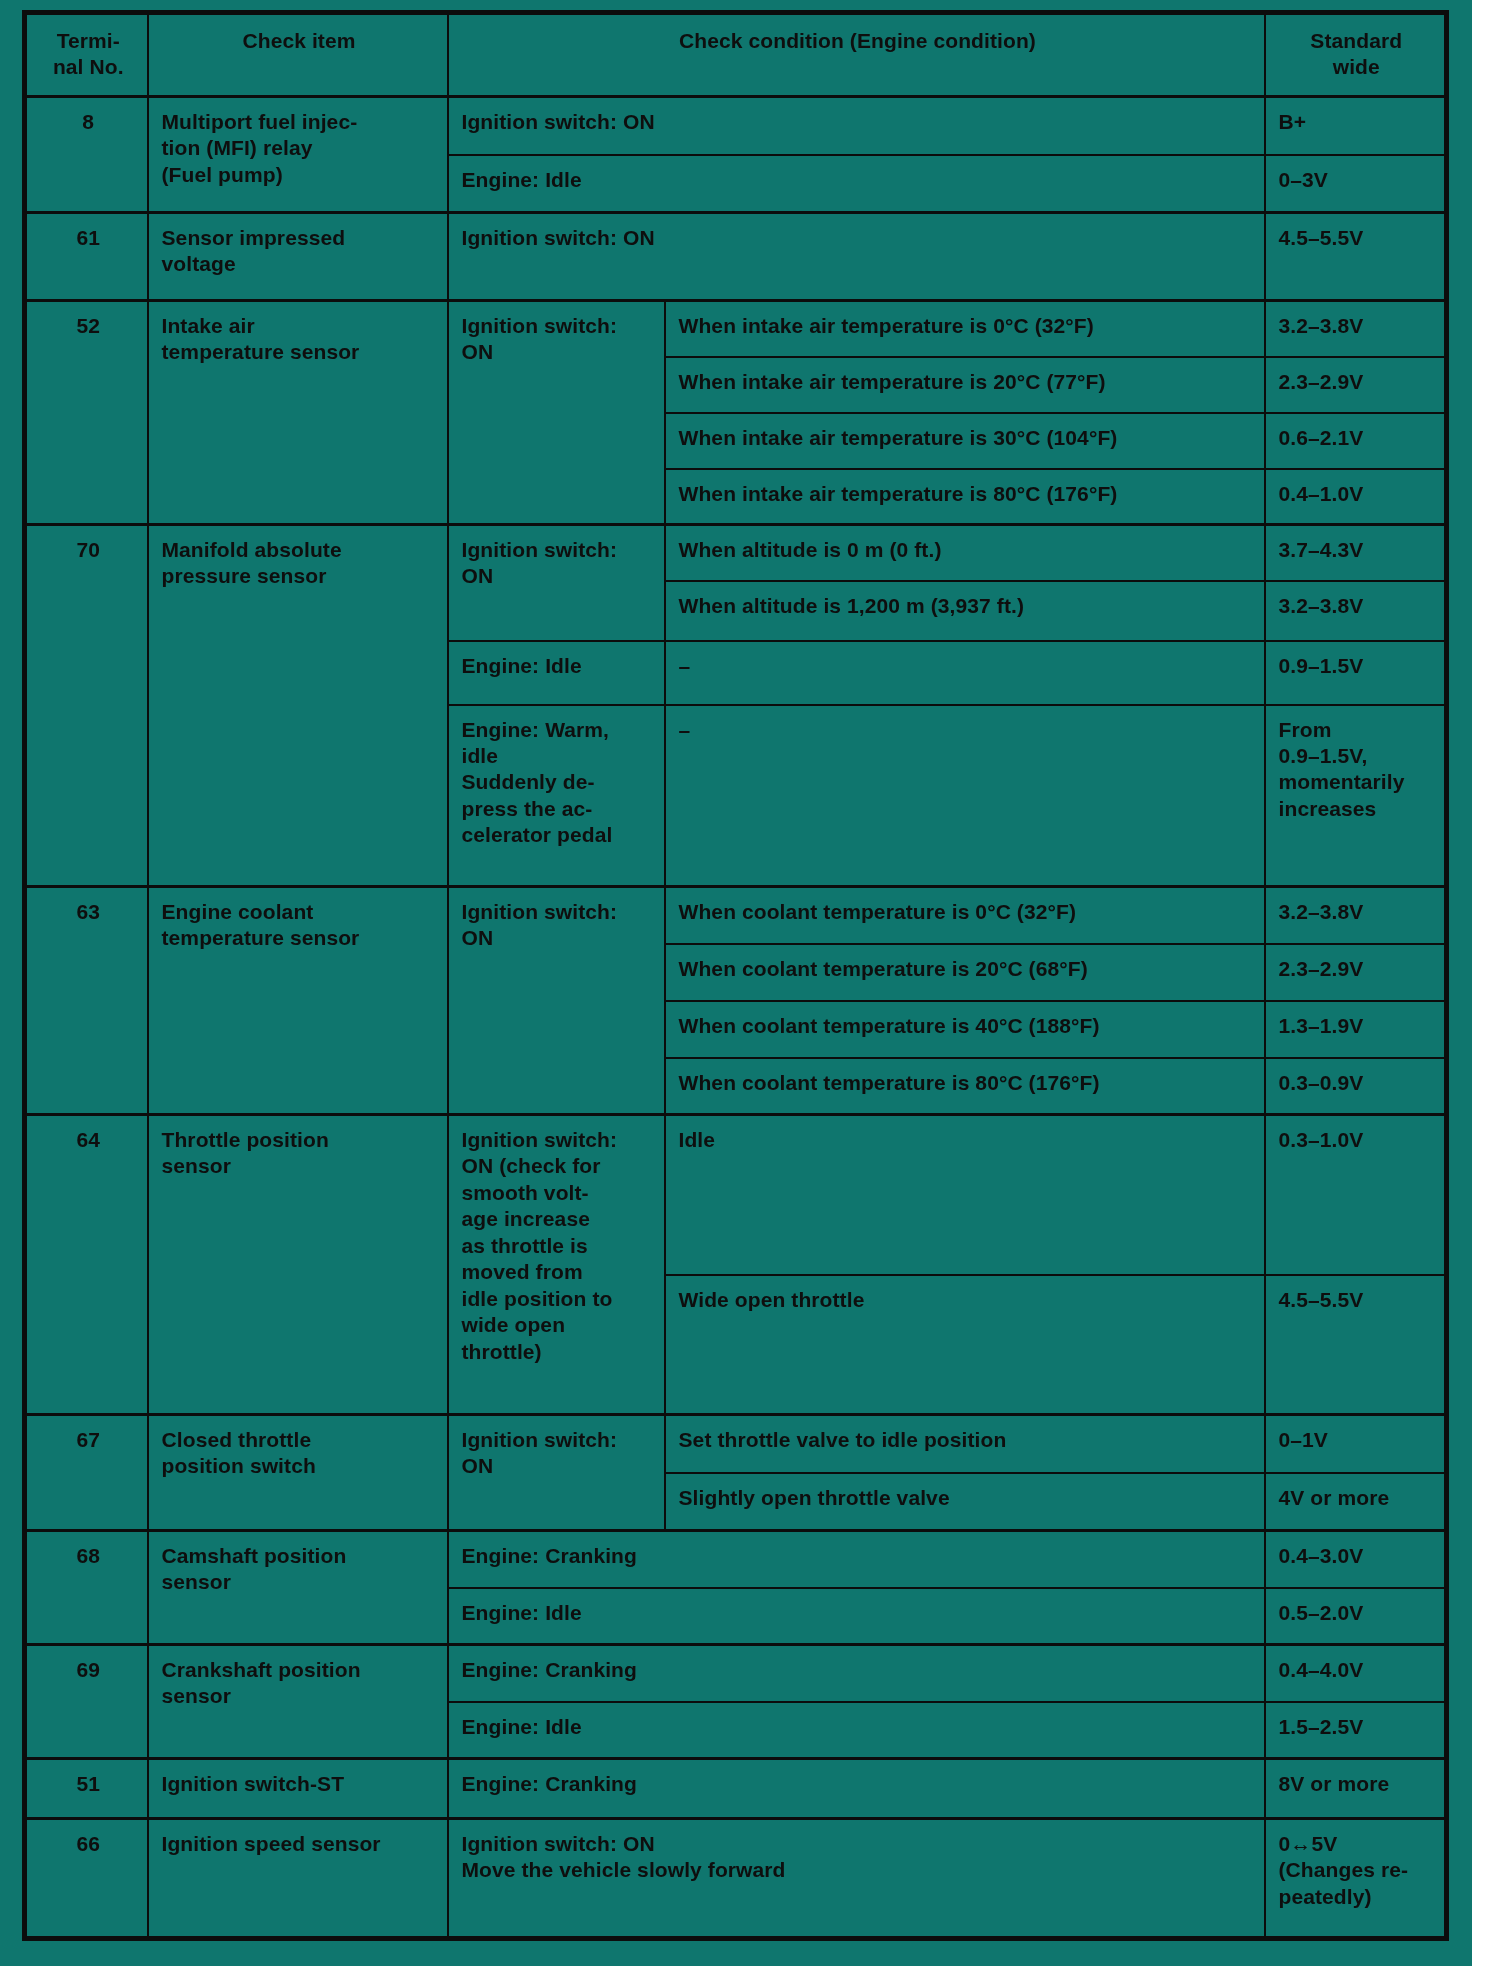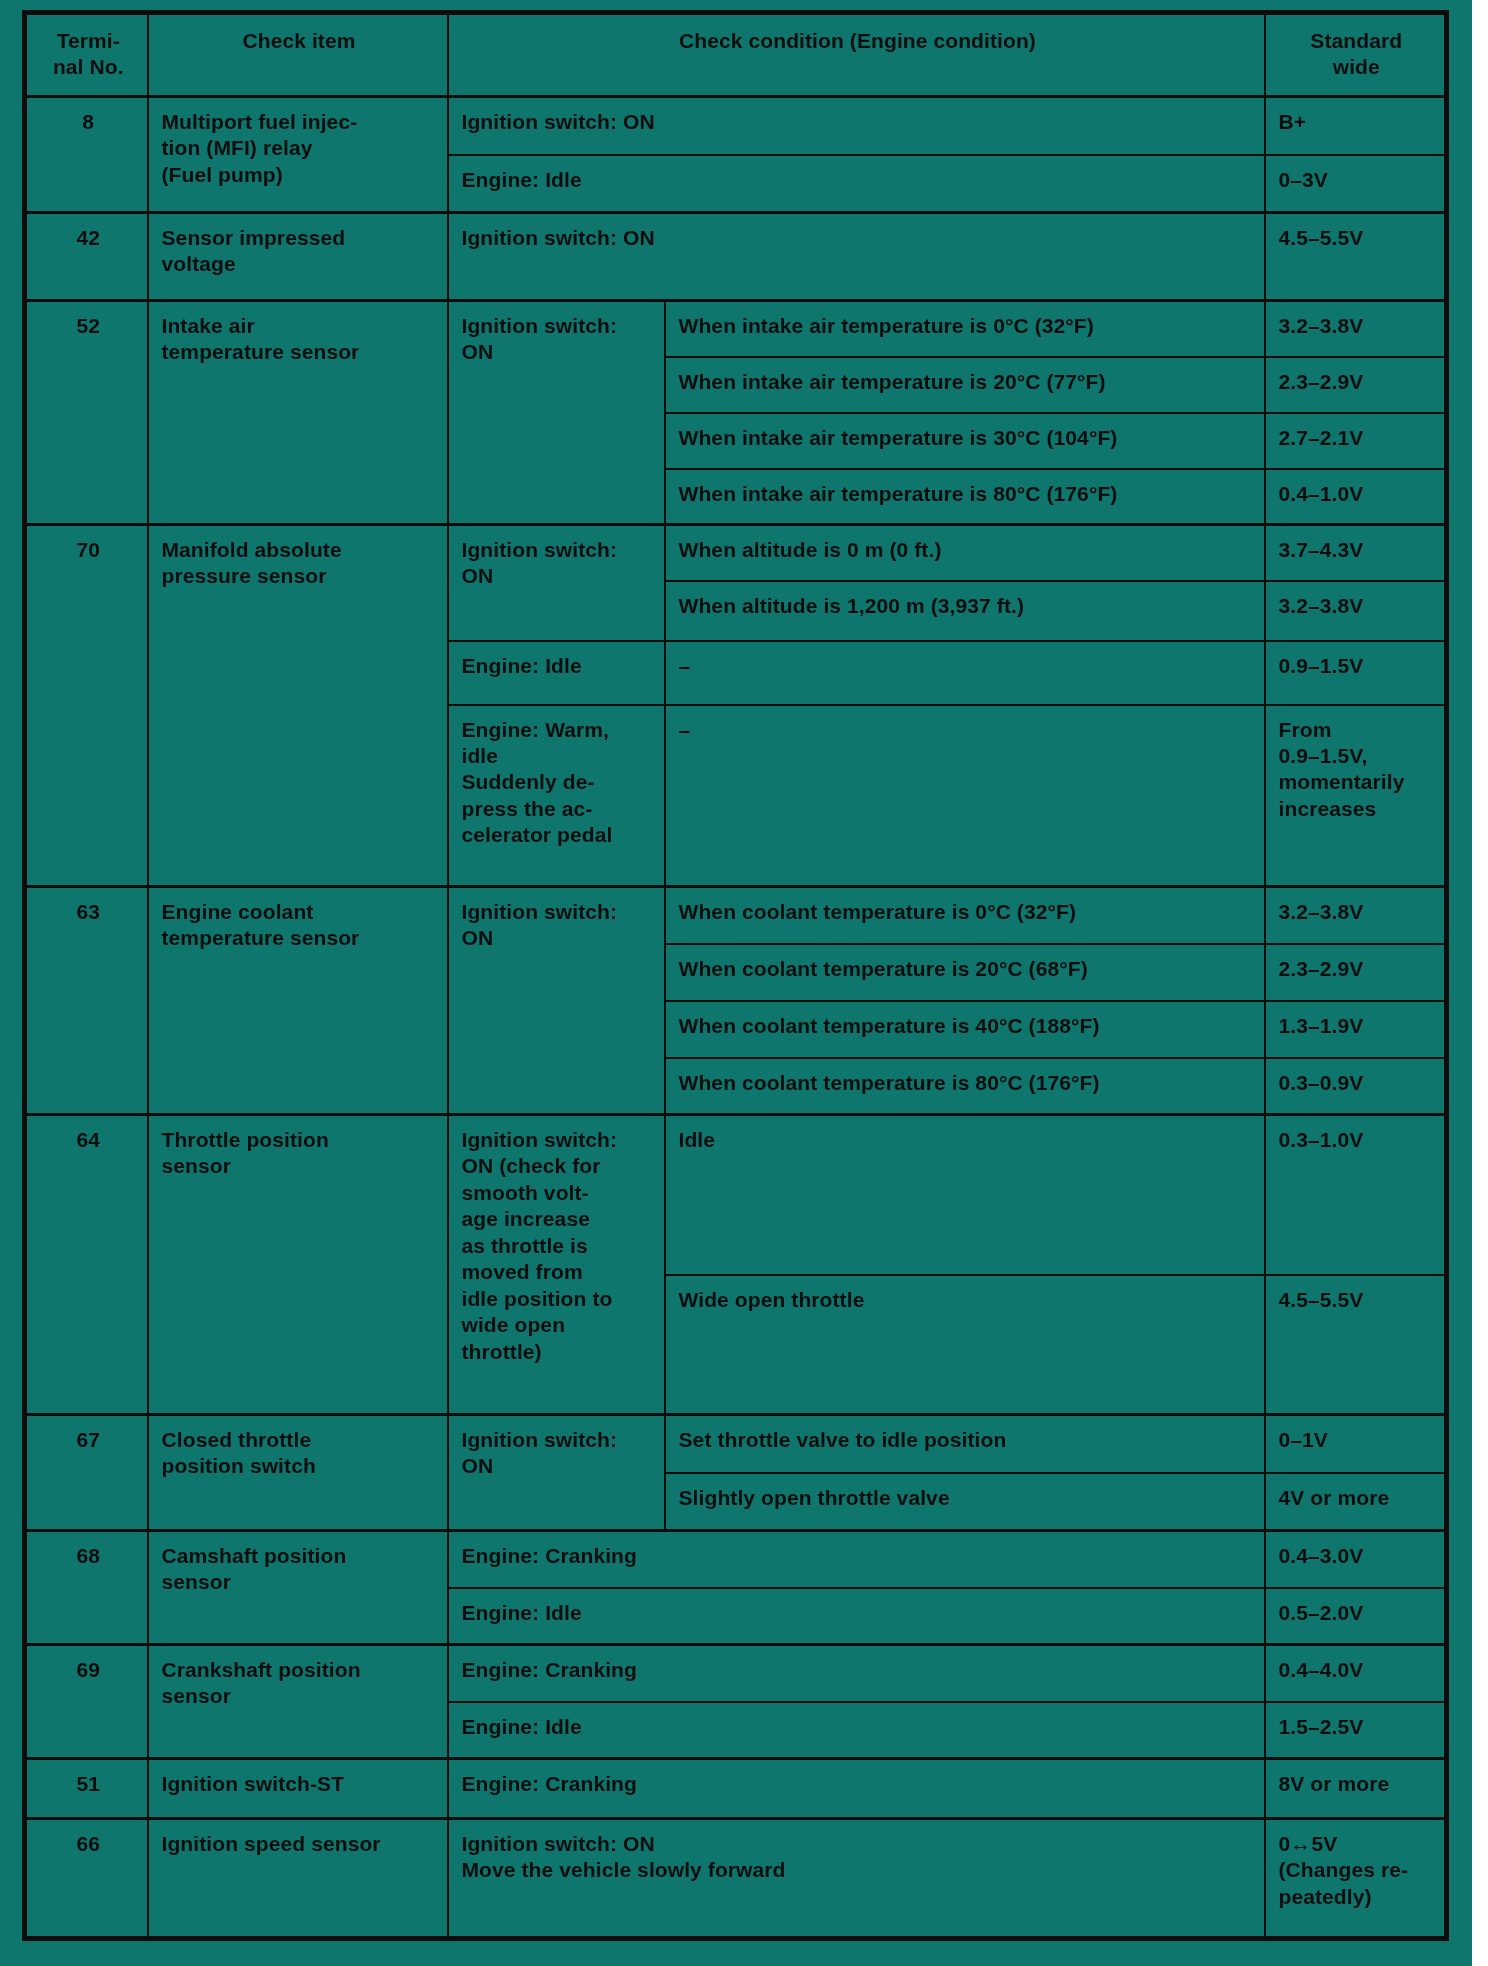--- a/index.html
+++ b/index.html
@@ -81,21 +81,21 @@
 (Fuel pump)</td>
         <td class="c-cond" colspan="2">Ignition switch: ON</td>
         <td class="c-val">B+</td>
       </tr>
       <tr style="height:58px">
         <td class="c-cond" colspan="2">Engine: Idle</td>
         <td class="c-val">0–3V</td>
       </tr>
 
       <tr class="group-start" style="height:88px">
-        <td class="c-term">42</td>
+        <td class="c-term">61</td>
         <td class="c-item">Sensor impressed
 voltage</td>
         <td class="c-cond" colspan="2">Ignition switch: ON</td>
         <td class="c-val">4.5–5.5V</td>
       </tr>
 
       <tr class="group-start" style="height:56px">
         <td class="c-term" rowspan="4">52</td>
         <td class="c-item" rowspan="4">Intake air
 temperature sensor</td>
@@ -103,21 +103,21 @@
 ON</td>
         <td class="c-cond">When intake air temperature is 0°C (32°F)</td>
         <td class="c-val">3.2–3.8V</td>
       </tr>
       <tr style="height:56px">
         <td class="c-cond">When intake air temperature is 20°C (77°F)</td>
         <td class="c-val">2.3–2.9V</td>
       </tr>
       <tr style="height:56px">
         <td class="c-cond">When intake air temperature is 30°C (104°F)</td>
-        <td class="c-val">2.7–2.1V</td>
+        <td class="c-val">0.6–2.1V</td>
       </tr>
       <tr style="height:56px">
         <td class="c-cond">When intake air temperature is 80°C (176°F)</td>
         <td class="c-val">0.4–1.0V</td>
       </tr>
 
       <tr class="group-start" style="height:56px">
         <td class="c-term" rowspan="4">70</td>
         <td class="c-item" rowspan="4">Manifold absolute
 pressure sensor</td>

